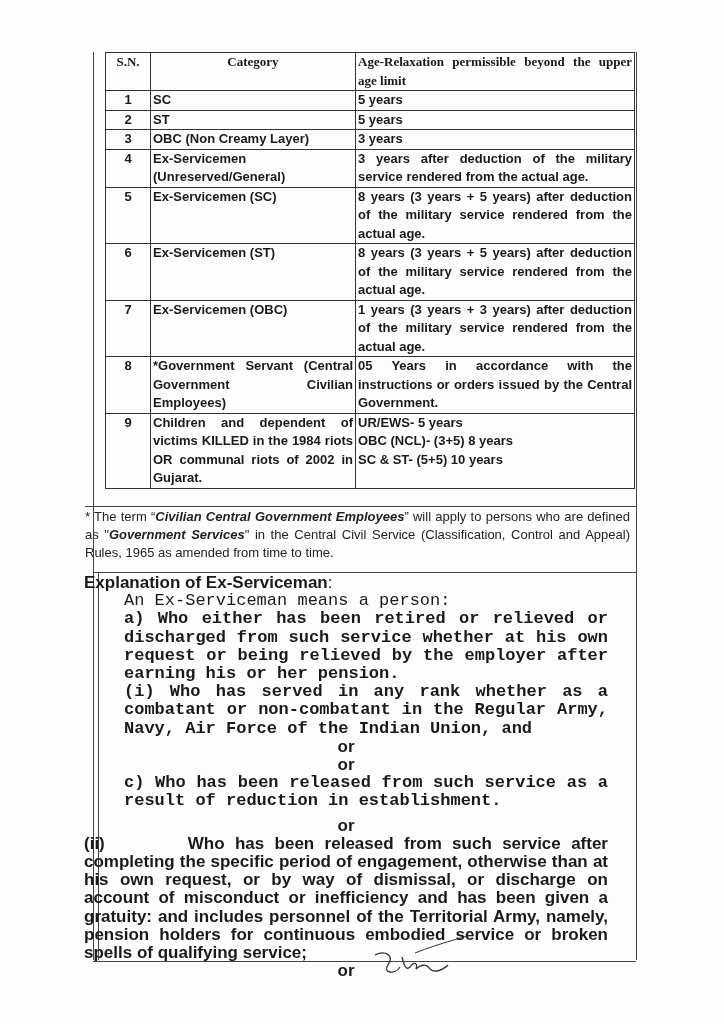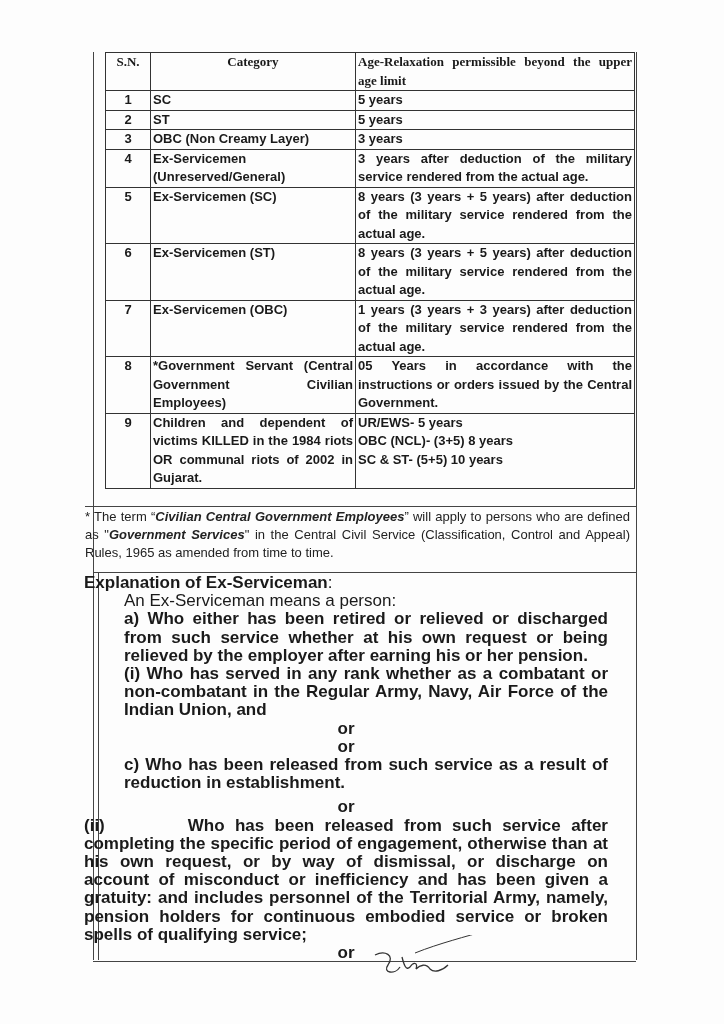--- a/index.html
+++ b/index.html
@@ -26,21 +26,21 @@
   .footnote { position:absolute; left:85px; top:508px; width:545px; font-size:13px; line-height:18px;
               text-align:justify; color:#222; }
   .footnote b { font-weight:bold;font-style:italic; }
   .sep-top { position:absolute; left:85px; top:506px; width:552px; height:1px; background:#444; }
 
   .expl-box { position:absolute; left:93px; top:572px; width:543px; height:388px;
               border-top:1.3px solid #444; border-bottom:1.3px solid #444; }
   .expl-inner-left { position:absolute; left:98px; top:572px; width:1px; height:388px; background:#444; }
   .expl { position:absolute; left:84px; top:574px; width:524px; font-size:17px; line-height:18.2px; color:#1a1a1a; }
   .expl .title { font-weight:bold; }
-  .indent { padding-left:40px; text-align:justify; }
+  .indent { padding-left:40px; text-align:justify;font-family:Liberation Mono, monospace; }
   .orline { text-align:center; font-weight:bold; }
   .bold { font-weight:bold; }
   .para { text-align:justify; }
   .signature { position:absolute; left:370px; top:935px; }
 </style>
 </head>
 <body>
 
 <div class="page">
   <div class="frame-left"></div>

